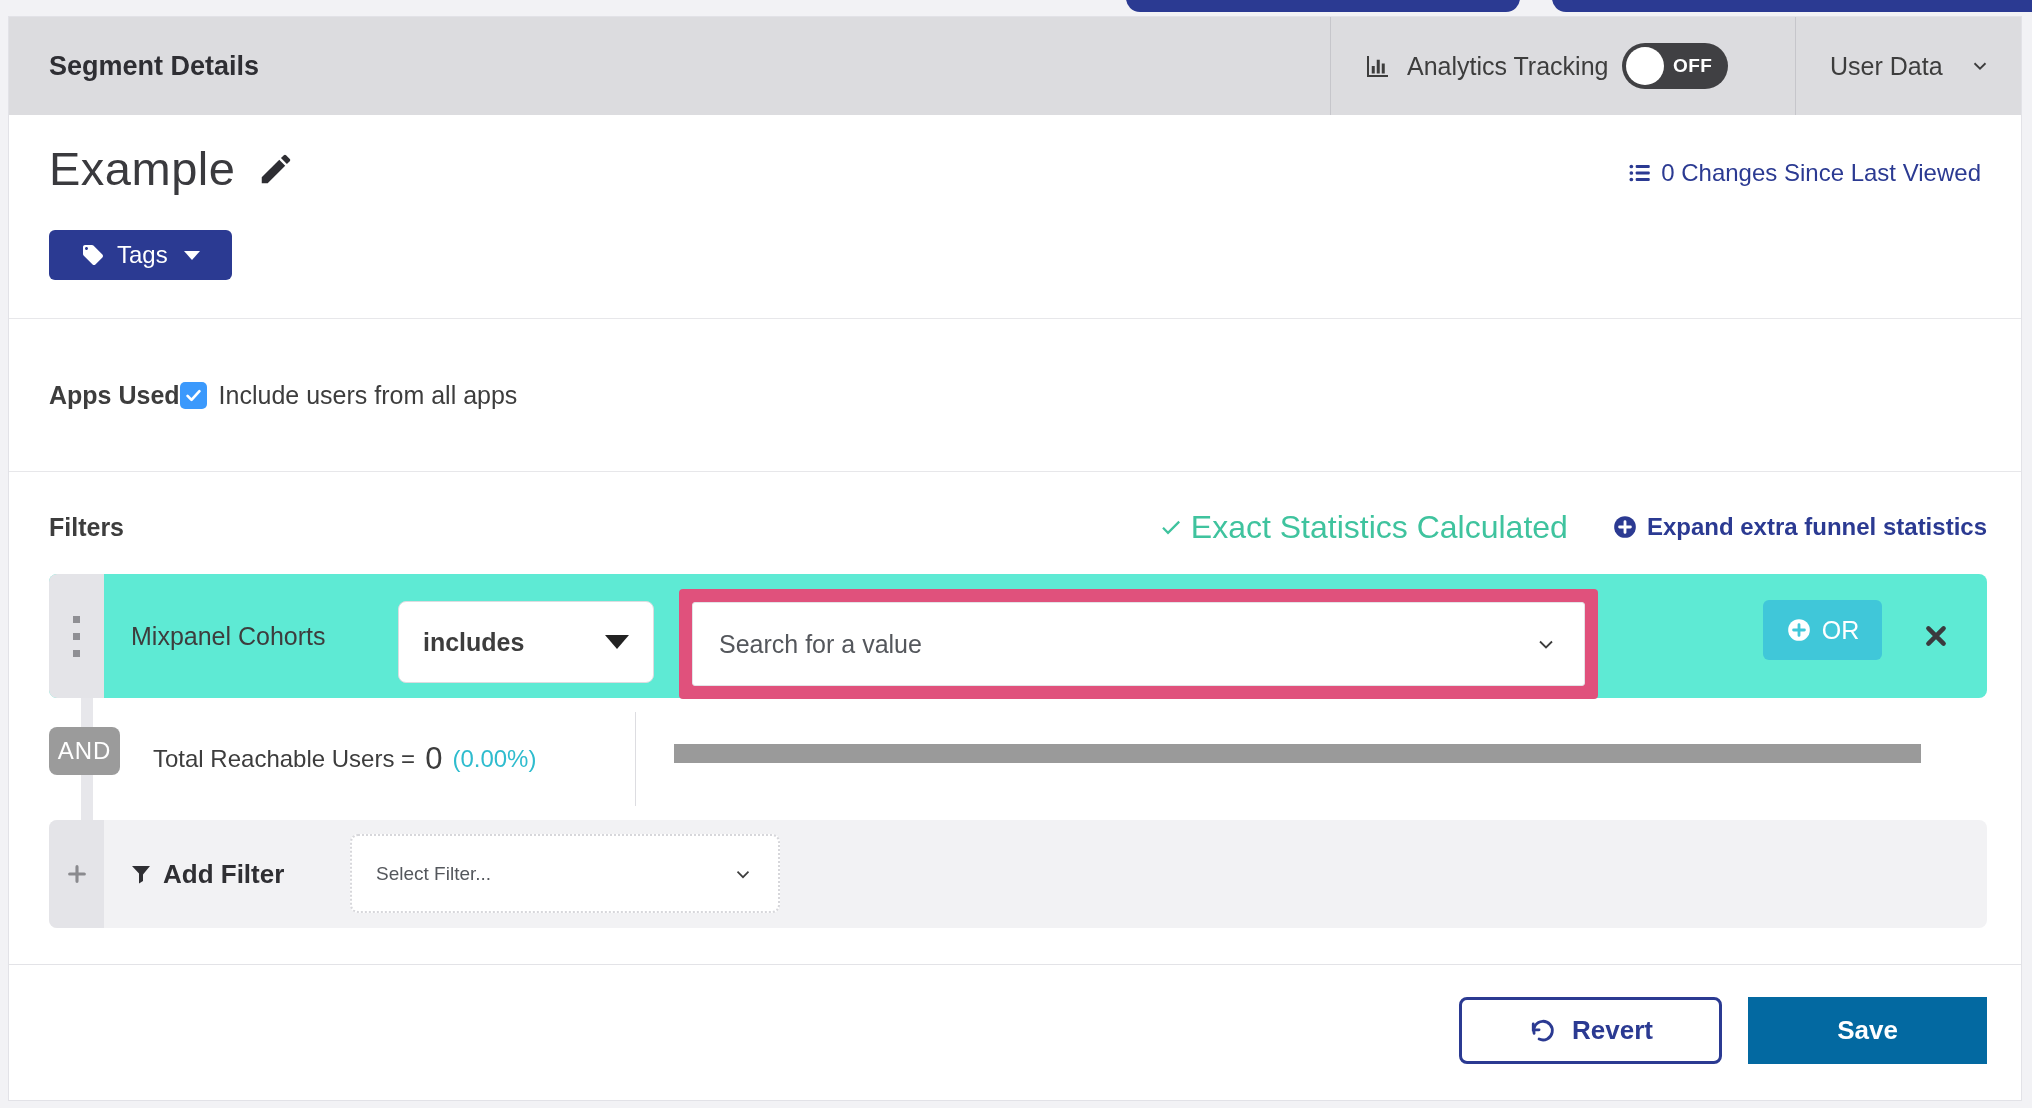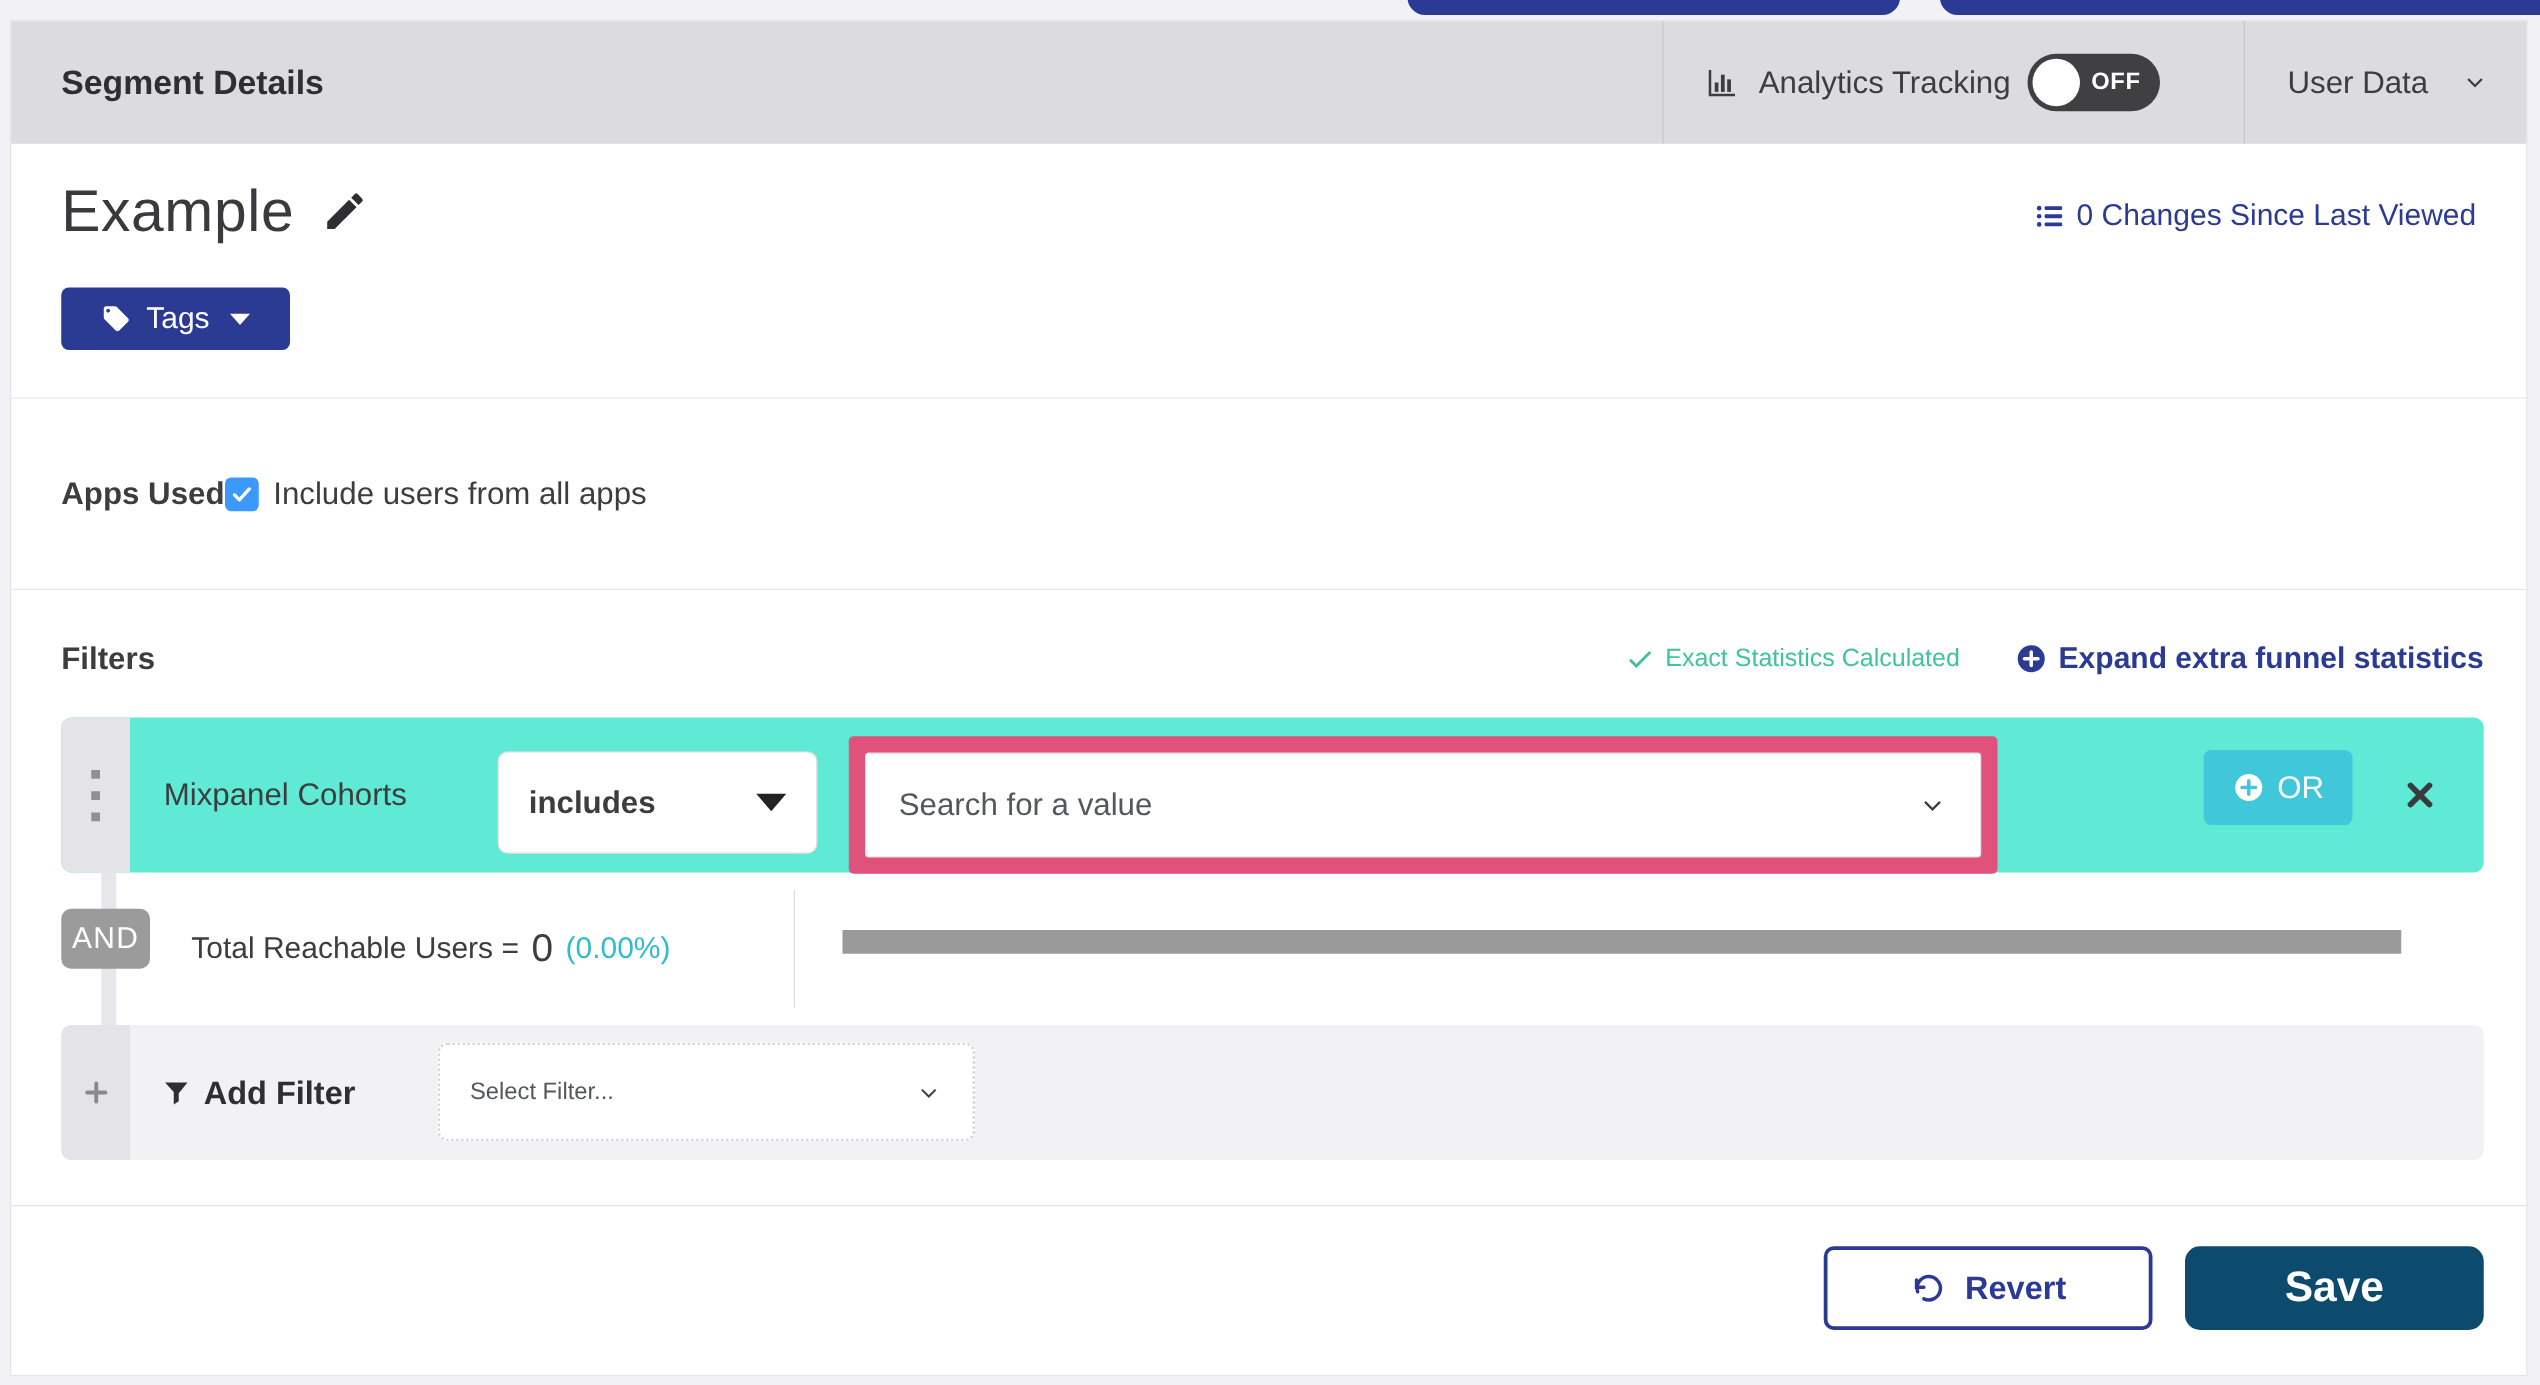--- a/index.html
+++ b/index.html
@@ -51,21 +51,21 @@
   .apps-label { font-size:25px; font-weight:bold; }
   .checkbox { width:27px; height:27px; border-radius:5px; background:#3b99fc; display:flex;
               align-items:center; justify-content:center; margin-right:12px; cursor:pointer; }
   .apps-cb-label { font-size:25px; }
 
   
   .filters-block { position:relative; padding:36px 34px 0 40px; height:492px; }
   .filters-head { display:flex; justify-content:space-between; align-items:center; height:38px; }
   .filters-title { font-size:25px; font-weight:bold; }
   .filters-links { display:flex; align-items:center; gap:44px; }
-  .link-green { display:flex; align-items:center; gap:8px; color:#3fc39e; font-size:20px; }
+  .link-green { display:flex; align-items:center; gap:8px; color:#3fc39e; font-size:32px; }
   .link-blue { display:flex; align-items:center; gap:9px; color:#2b3a92; font-size:24px;
                font-weight:bold; cursor:pointer; }
 
   .filter-row { position:relative; margin-top:28px; height:124px; background:#5eead4;
                 border-radius:8px; }
   .drag-col { position:absolute; left:0; top:0; bottom:0; width:55px; background:#e4e4e8;
               border-radius:8px 0 0 8px; display:flex; flex-direction:column; gap:10px;
               align-items:center; justify-content:center; cursor:grab; }
   .drag-col .dot { width:7px; height:7px; background:#8f8f94; }
   .filter-name { position:absolute; left:82px; top:0; bottom:0; display:flex;
@@ -114,22 +114,22 @@
                 padding:0 24px; cursor:pointer; }
   .add-select .txt { font-size:19px; color:#54575c; }
   .add-select svg { margin-left:auto; }
 
   
   .footer { border-top:1px solid #e3e3e7; padding:32px 34px 0 0; display:flex;
             justify-content:flex-end; gap:26px; }
   .btn-revert { width:263px; height:67px; background:#fff; border:3px solid #2b3a92;
                 border-radius:8px; color:#2b3a92; font-size:26px; font-weight:bold;
                 display:flex; align-items:center; justify-content:center; gap:16px; cursor:pointer; }
-  .btn-save { width:239px; height:67px; background:#0c4a6e; border:none; border-radius:12px;
-              color:#fff; font-size:34px; font-weight:bold; display:flex; align-items:center;
+  .btn-save { width:239px; height:67px; background:#0369a1; border:none; border-radius:0;
+              color:#fff; font-size:26px; font-weight:bold; display:flex; align-items:center;
               justify-content:center; cursor:pointer; }
   .icon { display:inline-flex; }
 </style>
 </head>
 <body>
 
 <div class="page">
 
   <div class="top-pill p1"></div>
   <div class="top-pill p2"></div>

